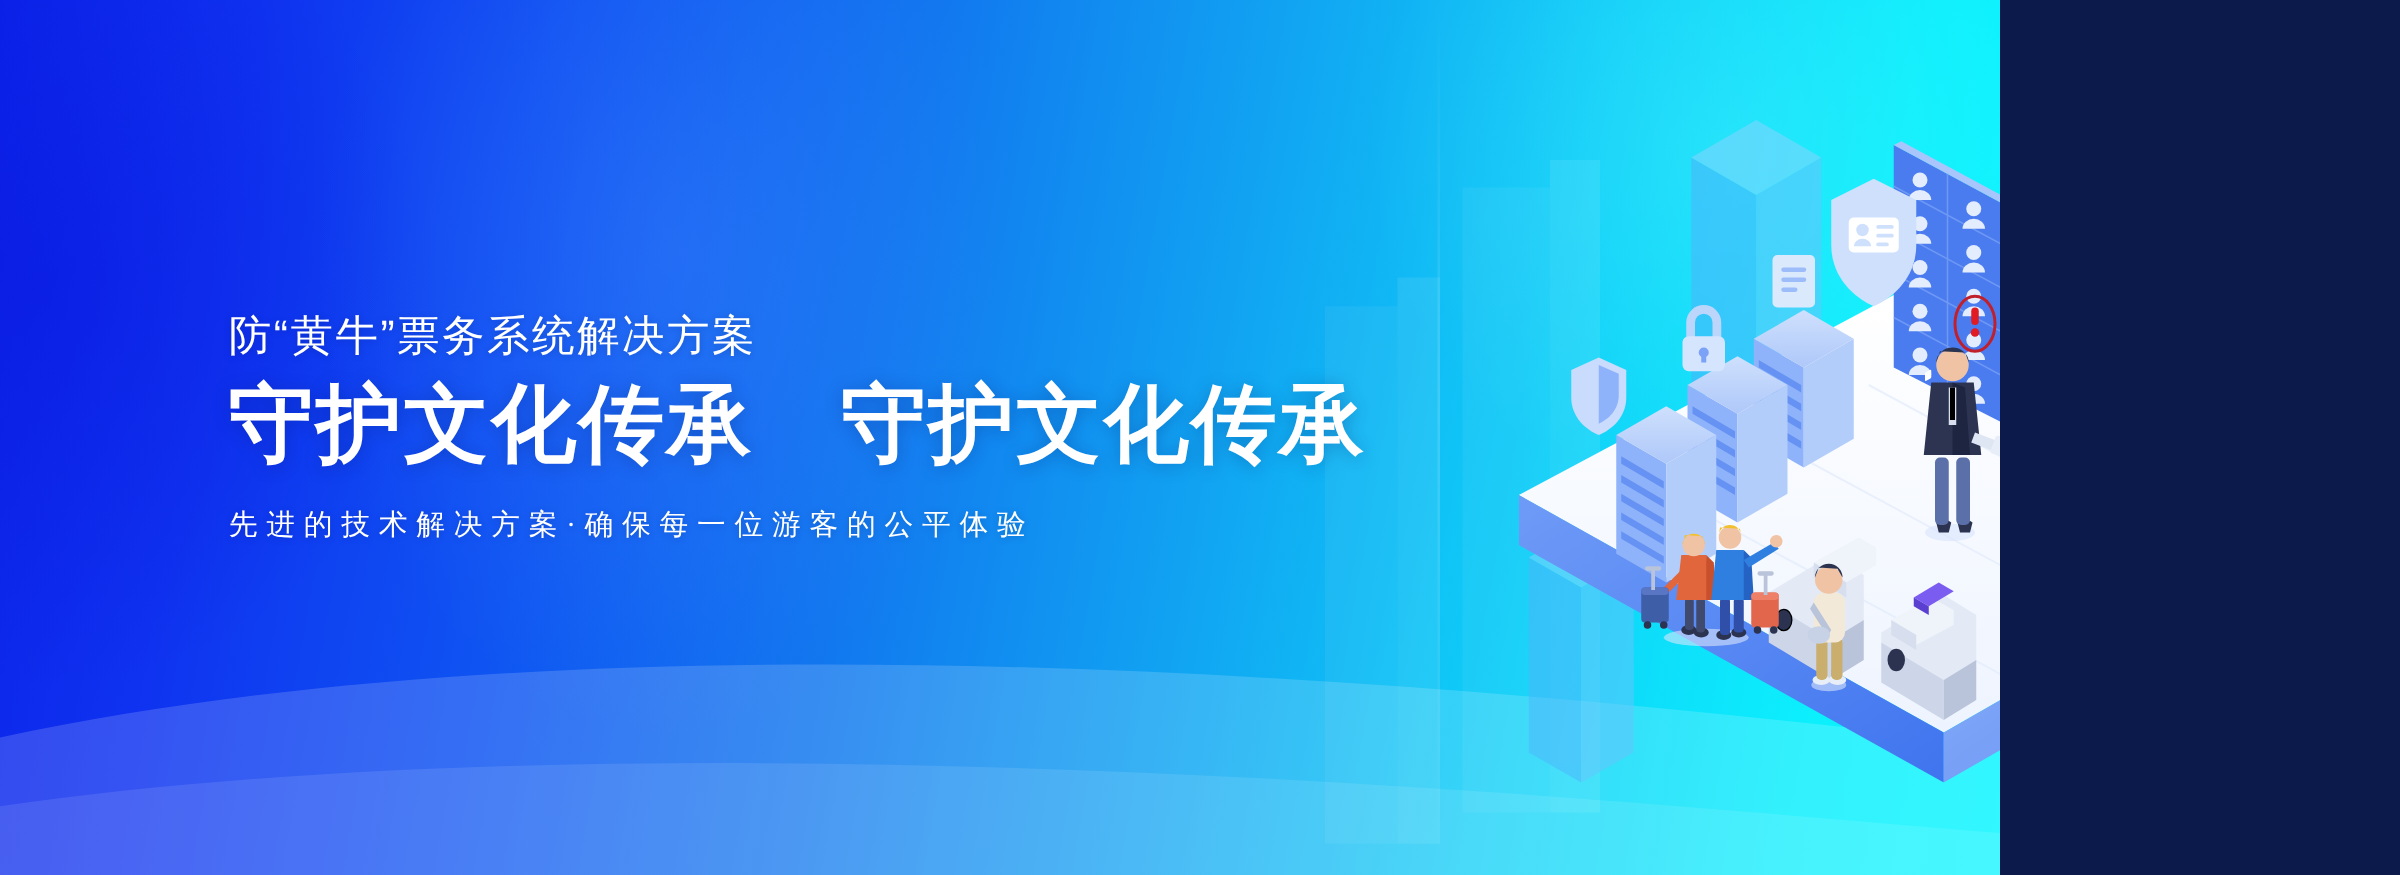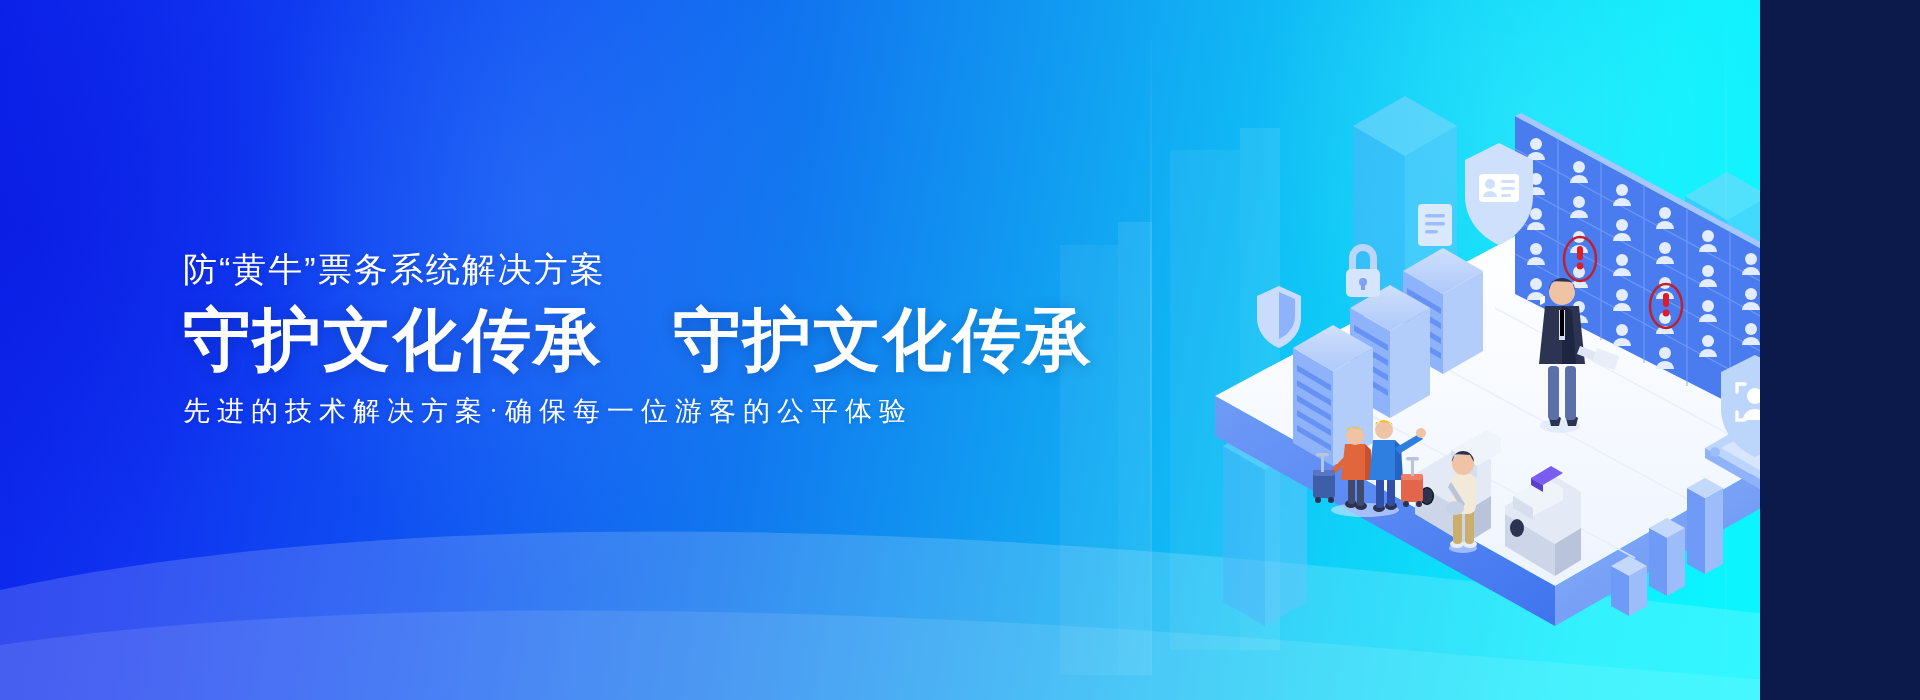--- a/index.html
+++ b/index.html
@@ -1,19 +1,19 @@
 <!DOCTYPE html>
 <html><head>
 <meta charset="utf-8">
 <style>
   html,body{margin:0;padding:0;background:#0b1a4a;}
   *{box-sizing:border-box;}
   .banner{
     position:relative;
-    width:1760px;height:700px;
+    width:1600px;height:700px;
     overflow:hidden;
     font-family:"Liberation Sans","DejaVu Sans",sans-serif;
     background:linear-gradient(100deg,
         #0b22e8 0%,
         #0f32f0 12%,
         #0f54f2 28%,
         #1178ef 44%,
         #11a4f2 60%,
         #0fd0f8 76%,
         #0ceffd 90%,
@@ -45,22 +45,22 @@
     font-weight:400;white-space:nowrap;
     text-shadow:0 1px 6px rgba(0,20,90,.22);
   }
   .headline{
     margin-top:19px;
     color:#ffffff;font-size:68px;line-height:1;
     font-weight:700;letter-spacing:2px;white-space:nowrap;
     text-shadow:0 2px 14px rgba(0,25,105,.28);
   }
   .subline{
-    margin-top:25px;
-    color:#ffffff;font-size:27px;line-height:1;
+    margin-top:35px;
+    color:#ffffff;font-size:23px;line-height:1;
     font-weight:400;letter-spacing:7px;white-space:nowrap;
     text-shadow:0 1px 6px rgba(0,20,90,.22);
     font-family:Liberation Serif, serif;
   }
 
   
   .illus{position:absolute;left:1215px;top:96px;width:705px;height:530px;}
   .illus svg{display:block;}
 </style>
 </head>

